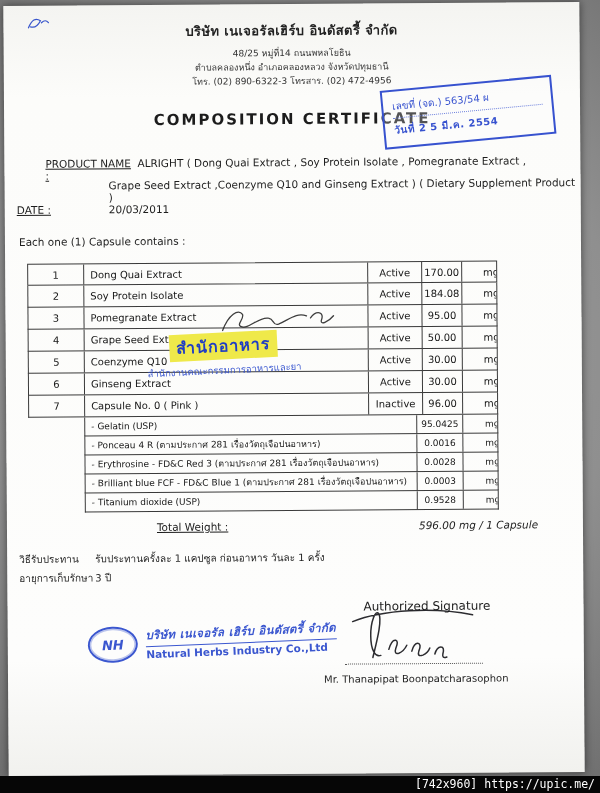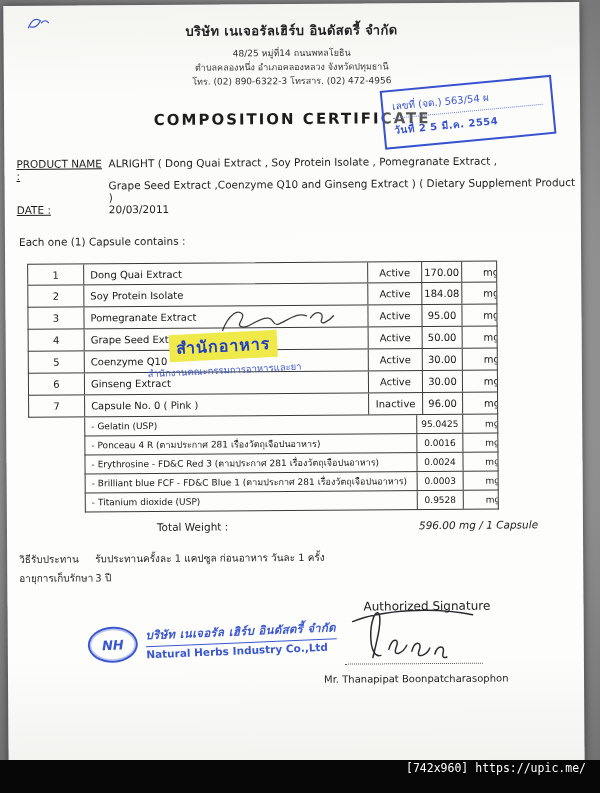--- a/index.html
+++ b/index.html
@@ -59,23 +59,23 @@
     display:flex;align-items:center;justify-content:center;box-shadow:inset 0 0 0 1.5px rgba(43,73,204,.35);}
   .co-stamp .nh{font-weight:bold;font-style:italic;font-size:13px;}
   .co-stamp .t1{font-size:11.5px;font-weight:bold;font-style:italic;letter-spacing:.3px;}
   .co-stamp .t2{font-size:10.5px;font-weight:bold;margin-top:2px;border-top:1.5px solid #2b49cc;padding-top:1px;}
   .auth-label{position:absolute;left:356px;top:596px;font-size:12px;color:#1d1d1d;}
   .sig-line{position:absolute;left:337px;top:660px;width:138px;border-bottom:1.5px dotted #555;}
   .auth-name{position:absolute;left:316px;top:670px;font-size:10px;color:#1d1d1d;}
   .usage-row{position:absolute;display:flex;font-size:10px;color:#1c1c1c;}
   .usage-row .ul{width:76px;}
   
-  .wm-bar{position:absolute;left:0;right:0;bottom:0;height:33px;background:#060606;
+  .wm-bar{position:absolute;left:0;right:0;bottom:0;height:17px;background:#060606;
     color:#fff;text-align:right;font-family:"DejaVu Sans Mono",monospace;
-    font-size:11.5px;line-height:17px;padding-right:14px;box-sizing:border-box;}
+    font-size:11.5px;line-height:17px;padding-right:5px;box-sizing:border-box;}
   svg{display:block;}
 </style>
 </head>
 <body>
 
 <div class="sheet">
 
   <svg class="abs" style="left:22px;top:8px;" width="26" height="20" viewBox="0 0 26 20">
     <path d="M3 14 Q8 2 15 7 Q11 15 5 13 M16 9 q4 -4 7 0" stroke="#3a57cc" stroke-width="1.2" fill="none" stroke-linecap="round"></path>
   </svg>
@@ -87,21 +87,21 @@
     <div class="co-line">โทร. (02) 890-6322-3 โทรสาร. (02) 472-4956</div>
   </div>
   <div class="doc-title">COMPOSITION CERTIFICATE</div>
 
   <div class="reg-stamp">
     <div class="l1">เลขที่  (จด.) 563/54 ผ</div>
     <div class="l2">วันที่  2 5 มี.ค. 2554</div>
   </div>
 
   <div class="abs" style="left:12px;top:152px;display:flex;">
-    <div class="lbl" style="width:92px;">PRODUCT NAME :</div>
+    <div class="lbl" style="width:92px;margin-left:29px;">PRODUCT NAME :</div>
     <div class="val">ALRIGHT (  Dong Quai Extract , Soy Protein Isolate , Pomegranate Extract ,</div>
   </div>
   <div class="abs val" style="left:104px;top:174px;">Grape Seed Extract ,Coenzyme Q10 and Ginseng Extract ) ( Dietary Supplement Product )</div>
   <div class="abs" style="left:12px;top:198px;display:flex;">
     <div class="lbl" style="width:92px;">DATE :</div>
     <div class="val">20/03/2011</div>
   </div>
   <div class="abs val" style="left:14px;top:230px;">Each one (1) Capsule contains :</div>
 
   <div class="ctable">
@@ -159,21 +159,21 @@
       <div class="cell c-amt2">95.0425</div>
       <div class="cell c-unit">mg.</div>
     </div>
     <div class="srow">
       <div class="cell c-name">-  Ponceau 4 R (ตามประกาศ 281 เรื่องวัตถุเจือปนอาหาร)</div>
       <div class="cell c-amt2">0.0016</div>
       <div class="cell c-unit">mg.</div>
     </div>
     <div class="srow">
       <div class="cell c-name">-  Erythrosine - FD&amp;C Red 3 (ตามประกาศ 281 เรื่องวัตถุเจือปนอาหาร)</div>
-      <div class="cell c-amt2">0.0024</div>
+      <div class="cell c-amt2">0.0028</div>
       <div class="cell c-unit">mg.</div>
     </div>
     <div class="srow">
       <div class="cell c-name">-  Brilliant blue FCF - FD&amp;C Blue 1 (ตามประกาศ 281 เรื่องวัตถุเจือปนอาหาร)</div>
       <div class="cell c-amt2">0.0003</div>
       <div class="cell c-unit">mg.</div>
     </div>
     <div class="srow">
       <div class="cell c-name">-  Titanium dioxide  (USP)</div>
       <div class="cell c-amt2">0.9528</div>
@@ -183,21 +183,21 @@
 
   <svg class="abs" style="left:213px;top:296px;" width="120" height="44" viewBox="0 0 120 44">
     <path d="M4 30 C10 14 20 8 24 14 C26 18 18 24 22 26 C30 30 40 16 50 18 C56 19 54 26 60 24 C70 20 78 12 88 16 M92 18 C98 10 106 12 103 20 C101 26 110 22 115 16" stroke="#1c1c1c" stroke-width="1.3" fill="none" stroke-linecap="round" opacity="0.85"></path>
   </svg>
 
   <div class="fda-stamp">
     <span class="big">สำนักอาหาร</span>
     <div class="small">สำนักงานคณะกรรมการอาหารและยา</div>
   </div>
 
-  <div class="abs val" style="left:150px;top:516px;">Total Weight :</div>
+  <div class="abs val" style="left:150px;top:516px;text-decoration:underline;">Total Weight :</div>
   <div class="abs val" style="left:412px;top:516px;font-style:italic;">596.00  mg / 1 Capsule</div>
 
   <div class="usage-row" style="left:12px;top:546px;">
     <div class="ul">วิธีรับประทาน</div>
     <div>รับประทานครั้งละ 1 แคปซูล ก่อนอาหาร วันละ 1 ครั้ง</div>
   </div>
   <div class="usage-row" style="left:12px;top:565px;">
     <div class="ul">อายุการเก็บรักษา</div>
     <div>3 ปี</div>
   </div>

